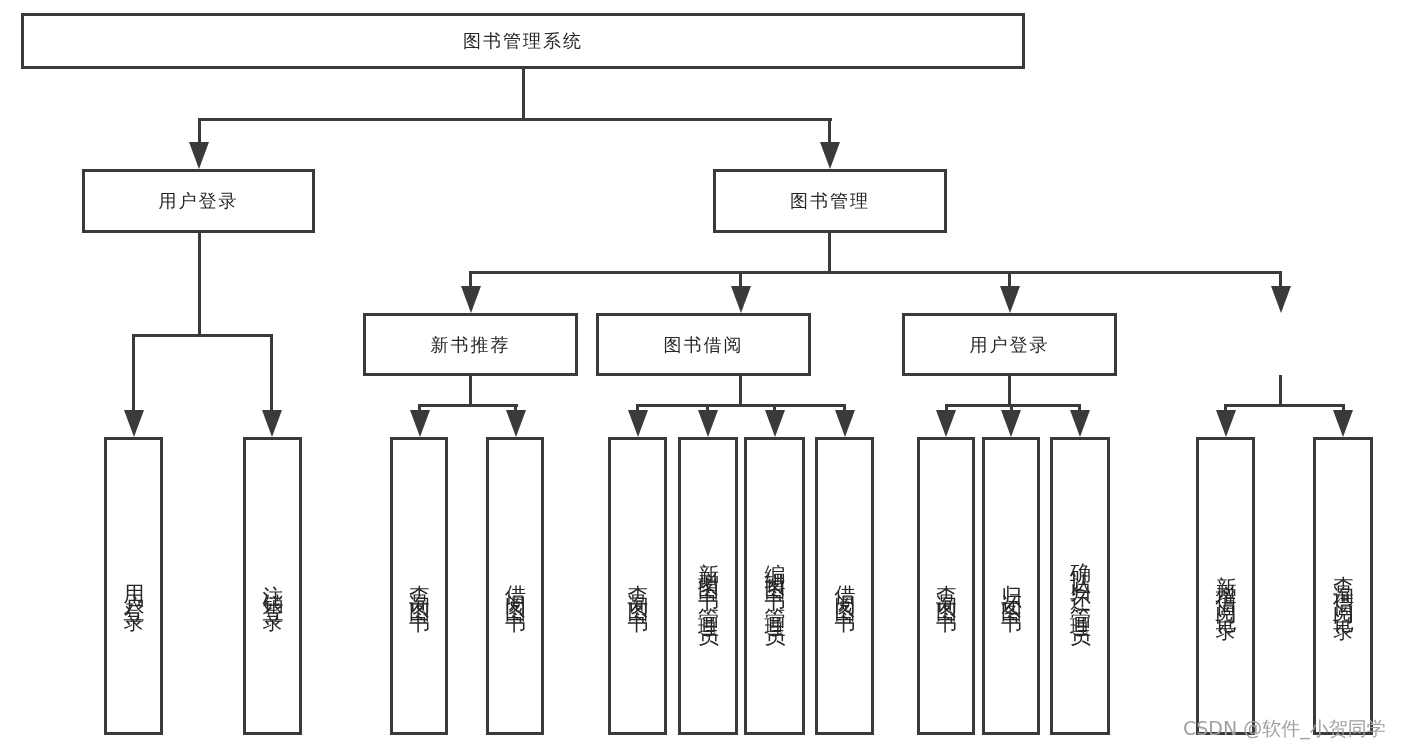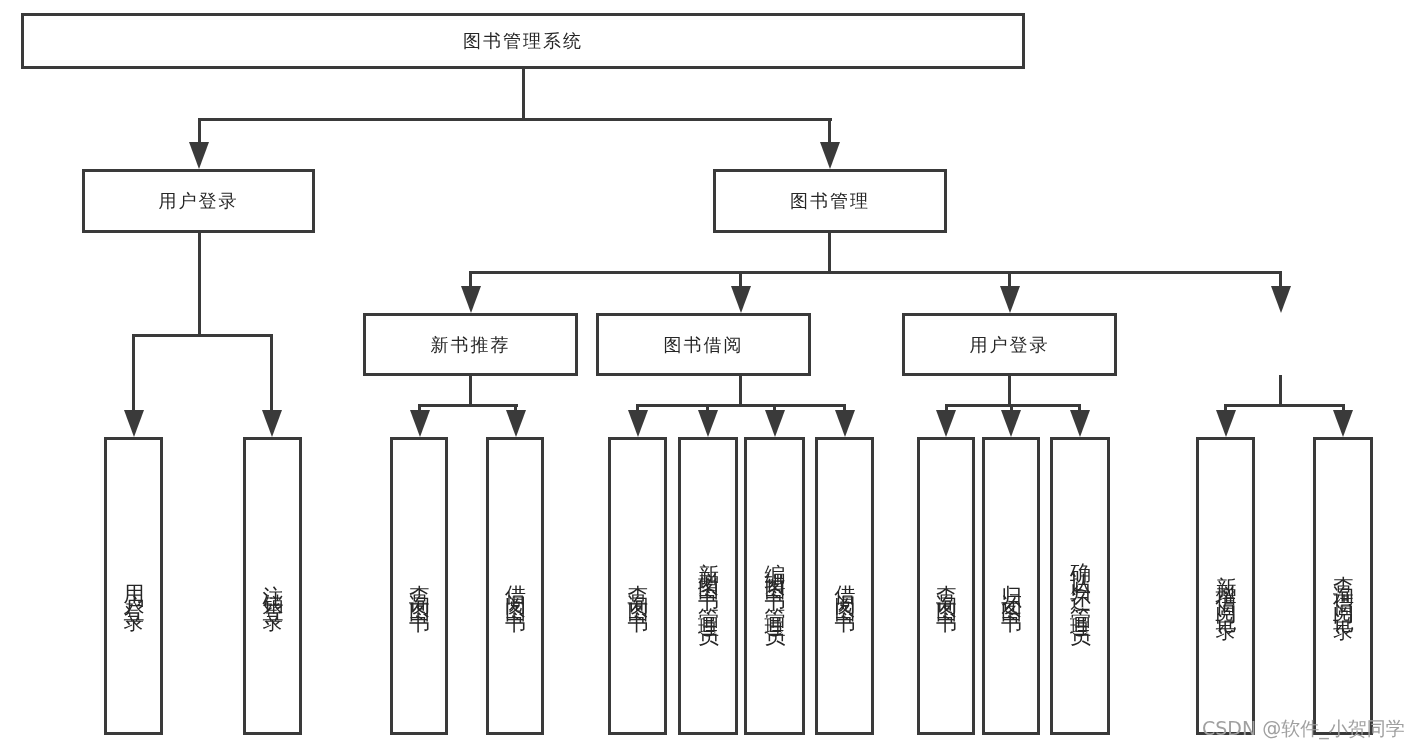--- a/index.html
+++ b/index.html
@@ -50,21 +50,20 @@
     border-top: 27px solid var(--line);
   }
   .watermark {
     position: absolute;
     left: 1183px;
     top: 716px;
     font-size: 19px;
     color: var(--wm);
     white-space: nowrap;
     z-index: 5;
-    margin-left: 19px;
   }
 </style>
 </head>
 <body>
 
 <div class="canvas">
 
   <div class="box" style="left:21px; top:13px; width:1004px; height:56px;">
     <span class="hlabel">图书管理系统</span>
   </div>

